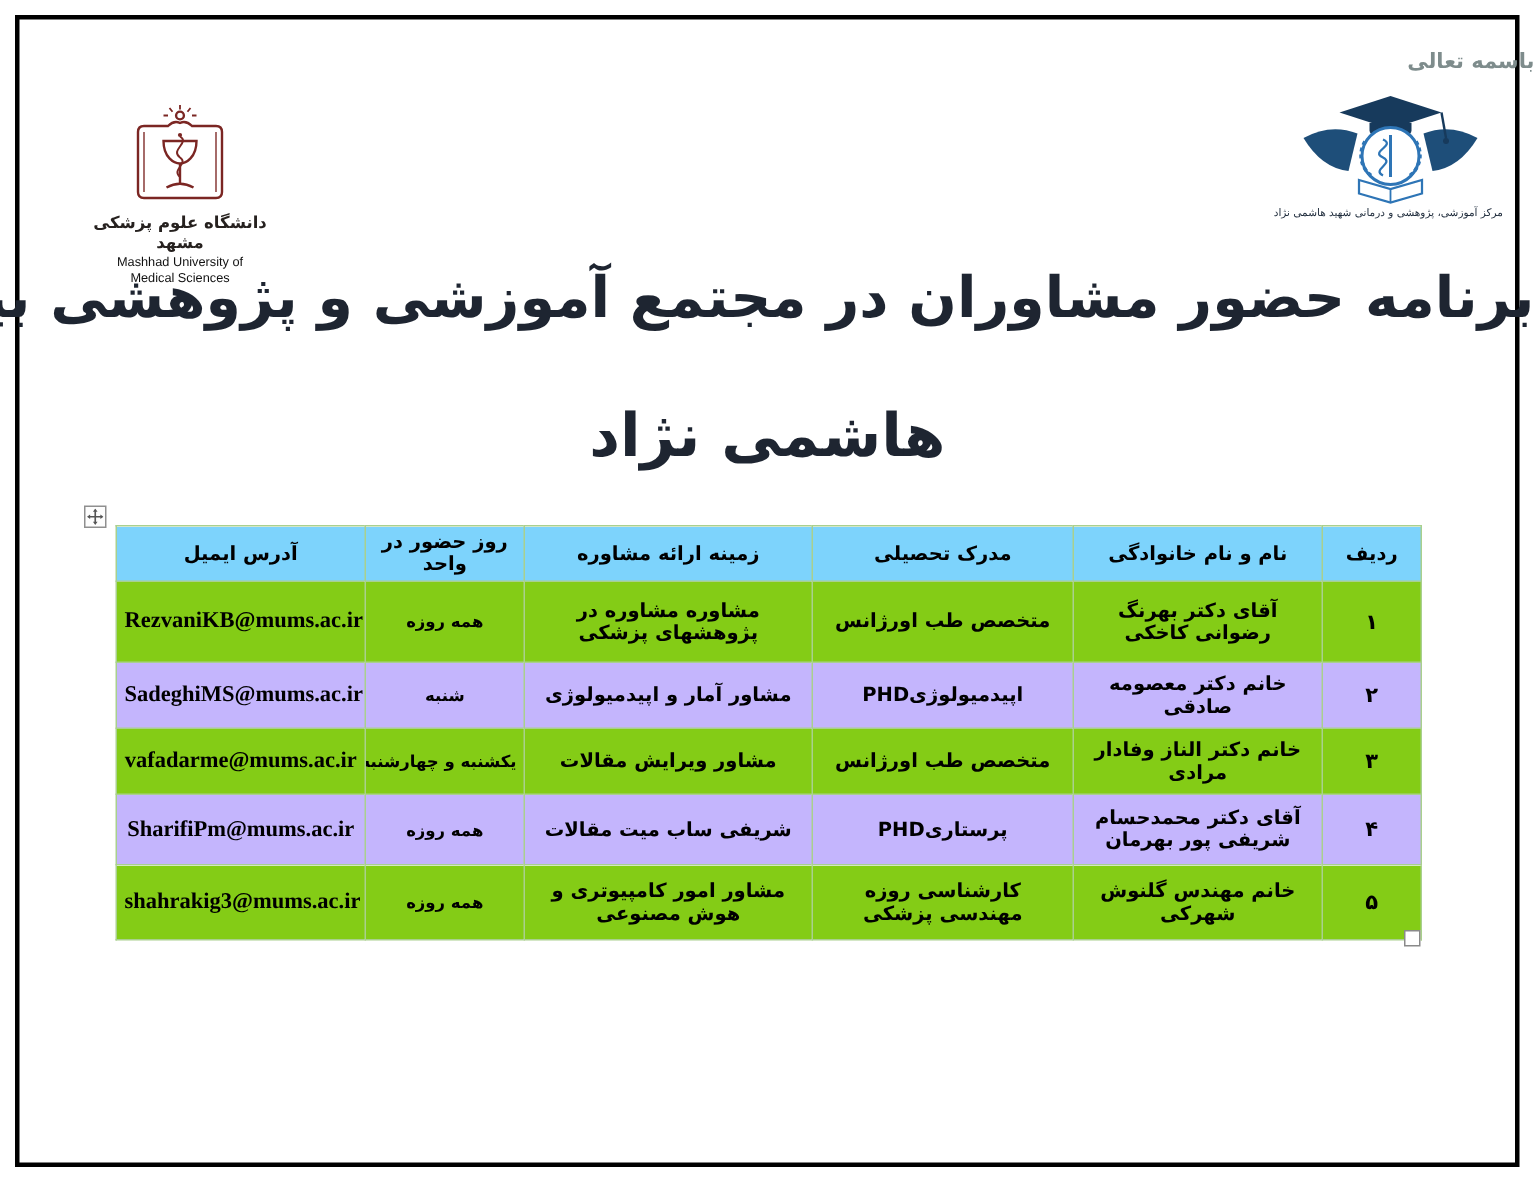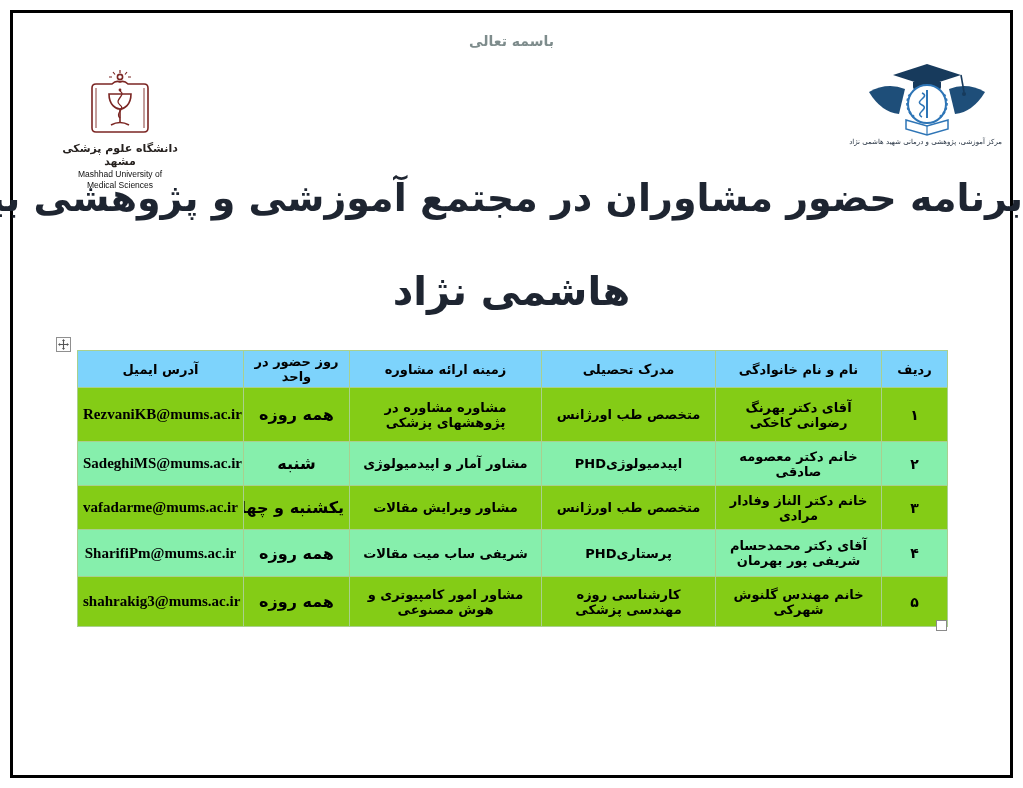--- a/index.html
+++ b/index.html
@@ -5,21 +5,21 @@
   html,body { margin:0; padding:0; background:#fff; }
   .page {
     position:relative; width:1023px; height:788px; background:#ffffff;
     font-family:"DejaVu Sans", sans-serif; overflow:hidden;
   }
   .frame {
     position:absolute; left:10px; top:10px; width:997px; height:762px;
     border:3px solid #000;
   }
   .besmellah {
-    position:absolute; top:33px; left:0; right:0; text-align:center;
+    position:absolute; top:33px; left:0; right:0; text-align:right;
     color:#7E8C8C; font-weight:bold; font-size:14px; direction:rtl;
   }
   
   .logo-left { position:absolute; left:52px; top:68px; width:136px; text-align:center; }
   .logo-left svg.emblem { width:76px; height:80px; display:block; margin:0 auto; }
   .logo-left .fa { font-size:11px; font-weight:bold; color:#26211f; direction:rtl; margin-top:-6px; }
   .logo-left .en { font-size:8.5px; line-height:1.3; color:#101010;
     font-family:"Liberation Sans", sans-serif; margin-top:1px; }
   
   .logo-right { position:absolute; left:852px; top:62px; width:150px; text-align:center; }
@@ -45,24 +45,24 @@
     position:absolute; left:77px; top:350px; width:870px;
     border-collapse:collapse; direction:rtl; table-layout:fixed;
   }
   .schedule th, .schedule td {
     border:1px solid #A9D08E; text-align:center; vertical-align:middle;
     padding:2px 5px; box-sizing:border-box; overflow:hidden;
   }
   .schedule th {
     background:#7dd3fc; color:#000; font-size:13px; font-weight:bold; height:37px;
   }
-  .schedule td { font-size:13px; font-weight:bold; color:#000; background:#86efac; }
+  .schedule td { font-size:13px; font-weight:bold; color:#000; background:#c4b5fd; }
   .schedule tr.alt td { background:#84cc16; }
   .schedule td.num { font-size:14px; }
-  .schedule td.day { font-size:16px; white-space:nowrap;margin-left:35px; }
+  .schedule td.day { font-size:11px; white-space:nowrap;margin-left:35px; }
   .schedule td.email {
     font-family:"Liberation Serif", serif; font-size:15px; direction:ltr; white-space:nowrap;
   }
 </style>
 </head>
 <body>
 
 <div class="page">
   <div class="frame"></div>
 

